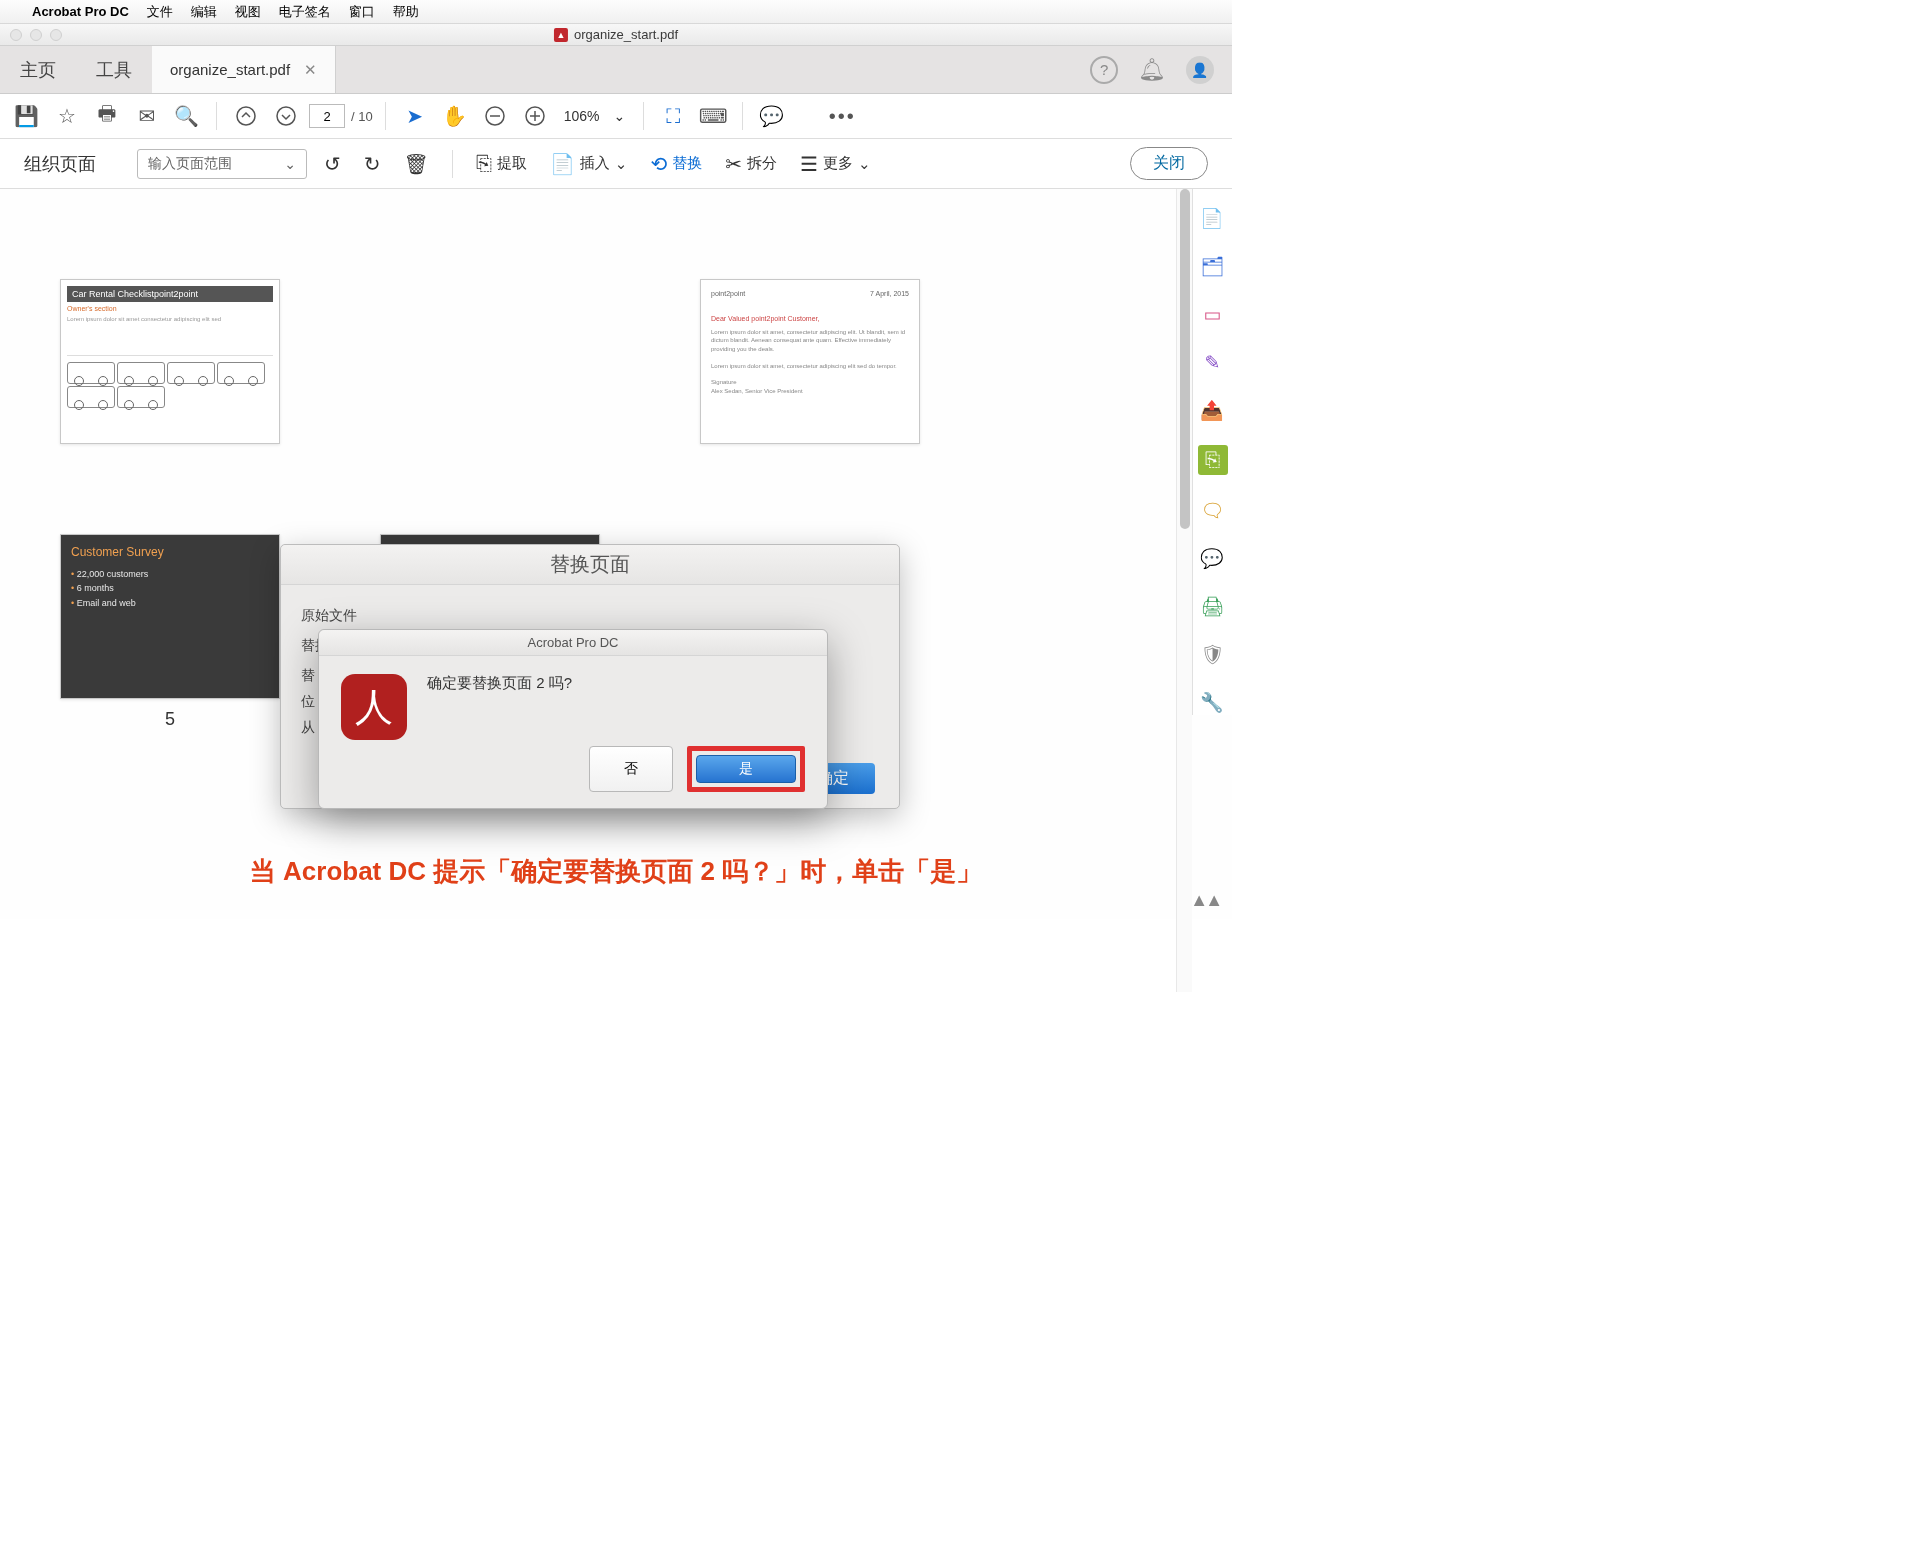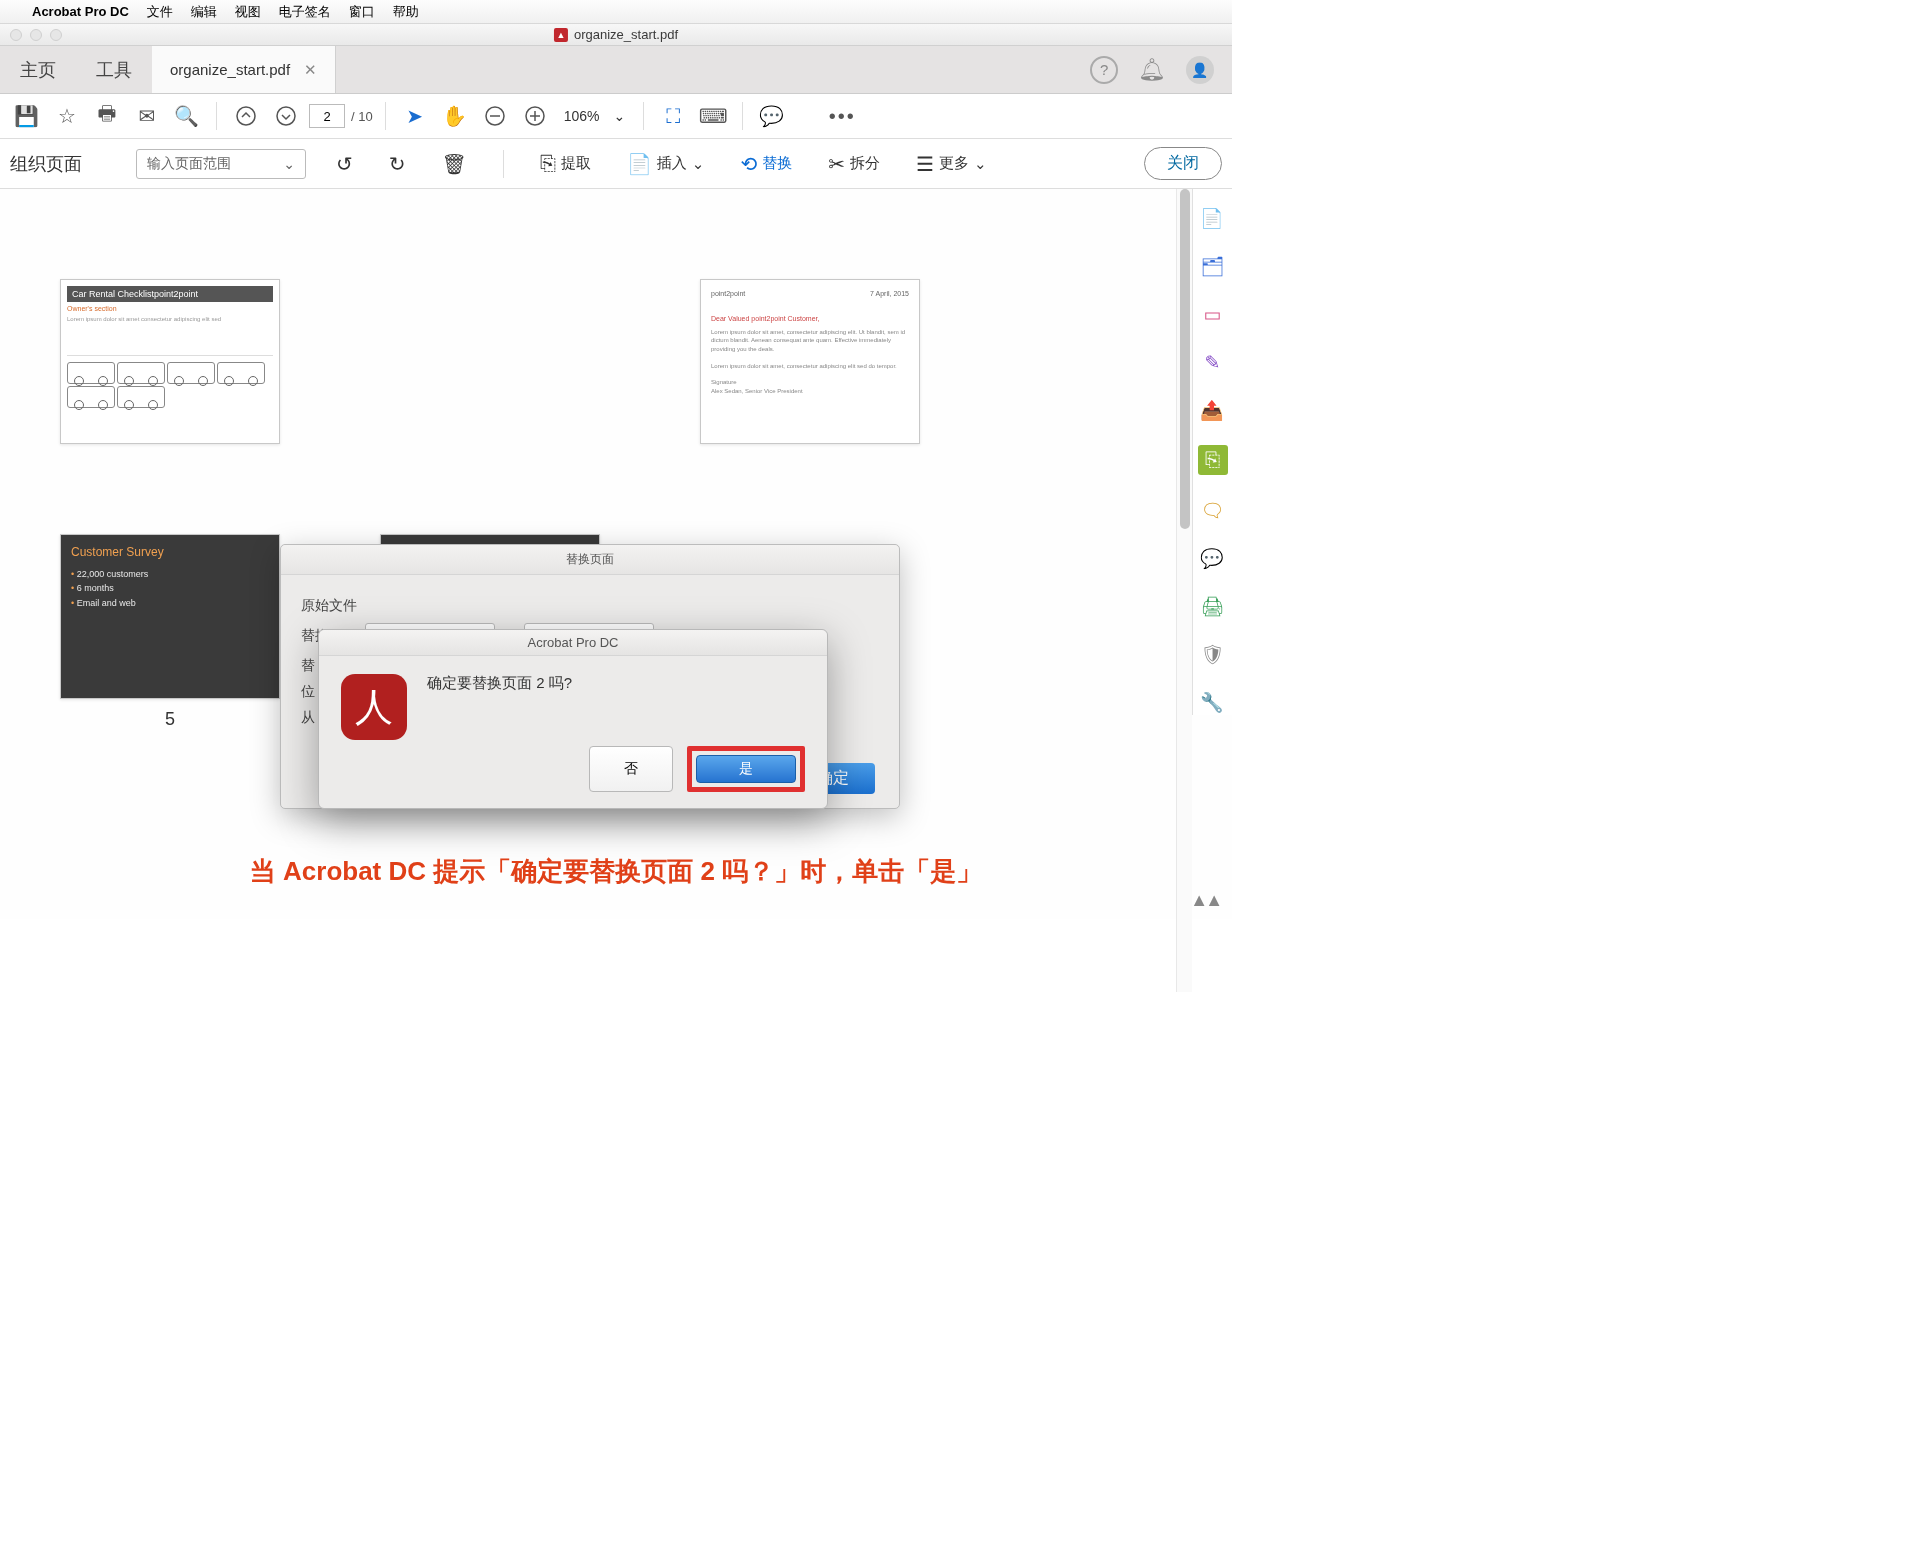--- a/index.html
+++ b/index.html
@@ -29,21 +29,21 @@
 
 
 .toolbar { height: 45px; border-bottom: 1px solid #ddd; display:flex; align-items:center; padding:0 10px; gap:6px; color:#555; }
 .tb-btn{width:34px;height:34px;display:flex;align-items:center;justify-content:center;font-size:20px;color:#555;}
 .tb-sep{width:1px;height:28px;background:#ddd;margin:0 6px;}
 .page-input{width:36px;height:24px;border:1px solid #bbb;text-align:center;font-size:13px;}
 .page-total{font-size:13px;color:#555;}
 .zoom-sel{font-size:14px;color:#333;display:flex;align-items:center;gap:14px;padding:0 6px;}
 
 
-.org-bar{height:50px;border-bottom:1px solid #ddd;display:flex;align-items:center;padding:0 10px;gap:24px;}
+.org-bar{height:50px;border-bottom:1px solid #ddd;display:flex;align-items:center;padding:0 24px;gap:11px;}
 .org-title{font-size:18px;font-weight:500;color:#333;margin-right:30px;}
 .range-sel{width:170px;height:30px;border:1px solid #bbb;border-radius:3px;display:flex;align-items:center;padding:0 10px;font-size:14px;color:#666;justify-content:space-between;}
 .org-btn{display:flex;align-items:center;gap:5px;font-size:15px;color:#333;padding:0 6px;height:34px;}
 .org-btn.blue{color:#0a6bd4;}
 .org-icon{font-size:20px;}
 .close-btn{margin-left:auto;border:1.5px solid #888;border-radius:18px;padding:5px 22px;font-size:16px;color:#0369a1;background:#fff;}
 
 
 .content{position:relative;height:730px;background:#fefefe;}
 .thumbs{position:absolute;inset:0;padding:90px 60px 0 60px;display:flex;flex-wrap:wrap;gap:90px 100px;align-content:flex-start;}
@@ -70,21 +70,21 @@
 .right-rail{position:absolute;right:0;top:189px;width:40px;background:#fff;border-left:1px solid #e0e0e0;display:flex;flex-direction:column;align-items:center;gap:22px;padding-top:16px;}
 .rail-icon{width:26px;height:26px;display:flex;align-items:center;justify-content:center;font-size:19px;}
 .rail-icon.active{background:#8fb936;color:#fff;border-radius:3px;width:30px;height:30px;}
 
 
 .vscroll{position:absolute;right:40px;top:189px;bottom:0;width:16px;background:#fafafa;border-left:1px solid #e8e8e8;}
 .vthumb{position:absolute;top:0;width:10px;left:3px;height:340px;background:#c4c4c4;border-radius:5px;}
 
 
 .dialog1{position:absolute;left:280px;top:355px;width:620px;height:265px;background:#ecebea;border:1px solid #bcbcbc;border-radius:5px;box-shadow:0 8px 30px rgba(0,0,0,.25);}
-.dlg1-title{text-align:center;font-size:12px;color:#555;padding:6px 0;background:linear-gradient(#f3f2f1,#e6e5e4);border-bottom:1px solid #d5d5d5;border-radius:5px 5px 0 0;}
+.dlg1-title{text-align:center;font-size:20px;color:#555;padding:6px 0;background:linear-gradient(#f3f2f1,#e6e5e4);border-bottom:1px solid #d5d5d5;border-radius:5px 5px 0 0;}
 .dlg1-body{padding:14px 20px;font-size:14px;color:#444;}
 .dlg1-row{margin:8px 0;}
 .dlg1-inp{display:inline-block;border:1px solid #bbb;background:#fff;border-radius:3px;width:130px;height:26px;vertical-align:middle;}
 .dlg1-ok{position:absolute;right:24px;bottom:14px;background:linear-gradient(#4a9de8,#1b6fce);color:#fff;border:none;border-radius:4px;padding:5px 26px;font-size:16px;}
 
 
 .dialog2{position:absolute;left:318px;top:440px;width:510px;height:180px;background:#ecebea;border:1px solid #b8b8b8;border-radius:6px;box-shadow:0 12px 40px rgba(0,0,0,.35);}
 .dlg2-title{text-align:center;font-size:13px;color:#555;padding:5px 0;background:linear-gradient(#f4f3f2,#e5e4e3);border-bottom:1px solid #d5d5d5;border-radius:6px 6px 0 0;}
 .dlg2-body{display:flex;padding:18px 22px;gap:20px;align-items:flex-start;}
 .acro-icon{width:66px;height:66px;background:#b1201f;border-radius:14px;display:flex;align-items:center;justify-content:center;color:#fff;font-size:38px;font-weight:300;}

